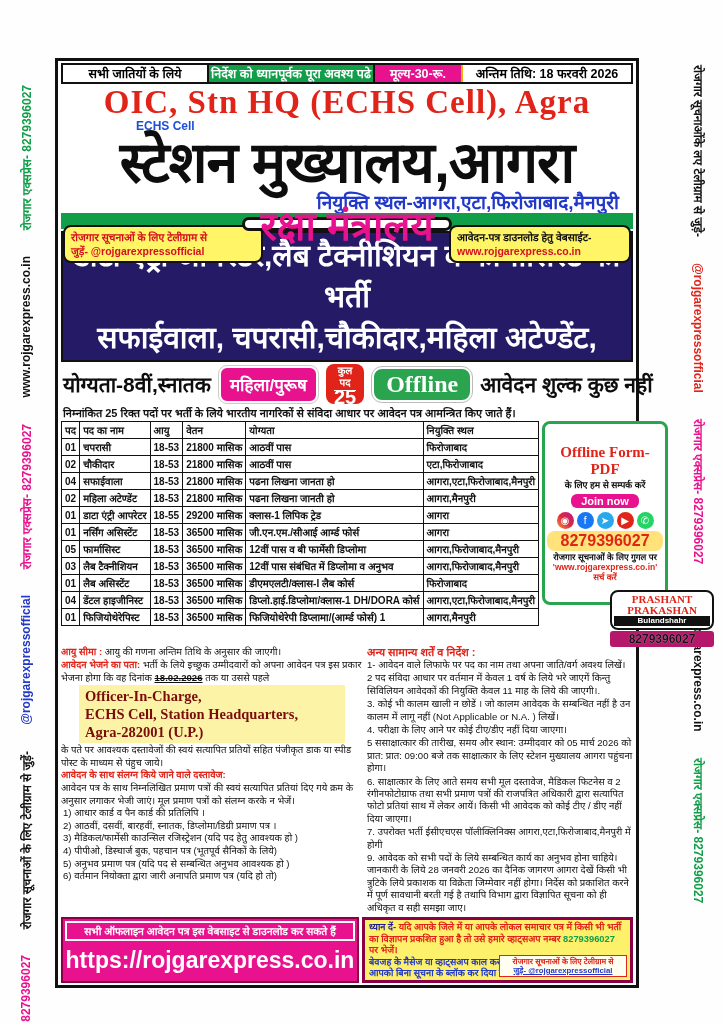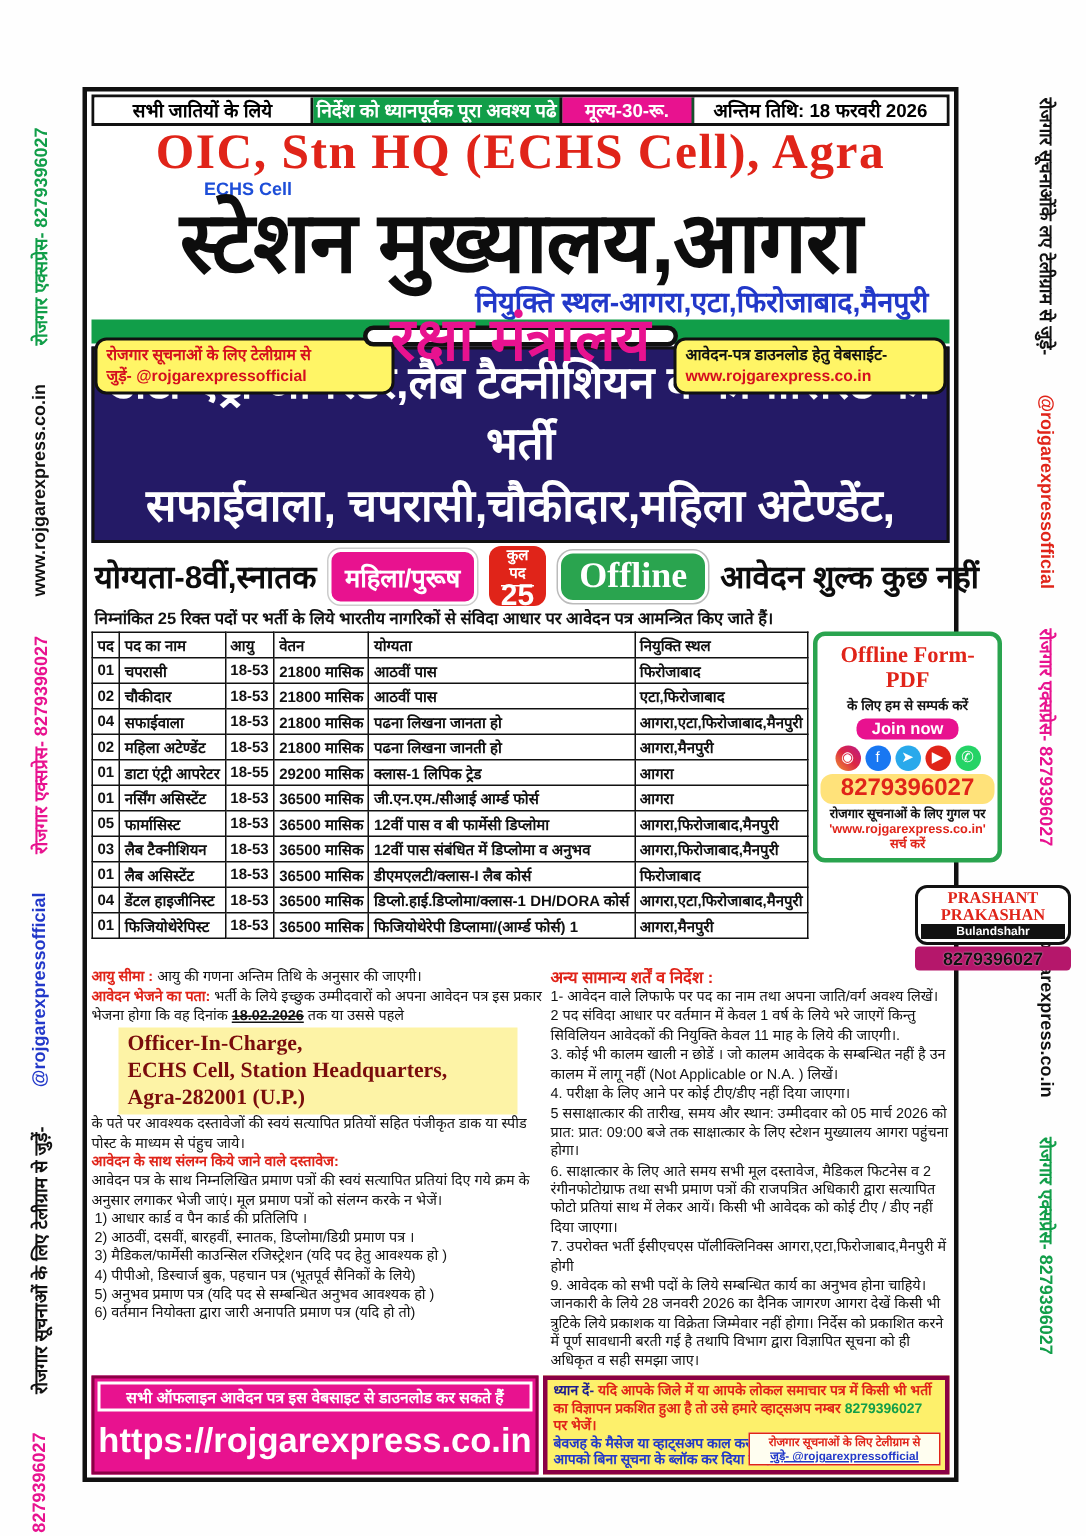--- a/index.html
+++ b/index.html
@@ -13,21 +13,21 @@
   .side-left .vtext { writing-mode:vertical-rl; transform:rotate(180deg); }
   .side-right .vtext { writing-mode:vertical-rl; }
 
   
   .poster { position:absolute; left:55px; top:58px; width:584px; height:930px; background:#ffffff; border:3px solid #111; display:flex; flex-direction:column; padding:2px 3px; }
 
   .hdr-row { display:flex; height:27px; border:2px solid #111; font-weight:bold; font-size:12.5px; text-align:center; }
   .hdr-row > div { display:flex; align-items:center; justify-content:center; padding:0 4px; white-space:nowrap; overflow:hidden; }
   .hdr-cell1 { flex:0 0 146px; background:#fff; border-right:2px solid #111; }
   .hdr-cell2 { flex:1; background:#119e49; color:#fff; border-right:2px solid #111; }
-  .hdr-cell3 { flex:0 0 88px; background:#e8128f; color:#fff; border-right:2px solid #14532d; }
+  .hdr-cell3 { flex:0 0 88px; background:#e8128f; color:#fff; border-right:2px solid #eab308; }
   .hdr-cell4 { flex:0 0 168px; background:#fff; }
 
   .oic { font-family:"Liberation Serif",serif; color:#e02419; font-weight:900; font-size:33px; text-align:center; line-height:36px; letter-spacing:1px; }
   .echs { color:#1d4ed8; font-weight:bold; font-size:12px; padding-left:75px; line-height:13px; }
   .main-title { font-weight:900; font-size:57px; line-height:58px; text-align:center; color:#0d0d0d; letter-spacing:-1px; }
   .posting { color:#2238c9; font-weight:900; font-size:19px; text-align:right; padding-right:14px; line-height:24px; }
 
   .boxes-row { position:relative; height:84px; margin-top:2px; }
   .green-strip { position:absolute; left:0; right:0; bottom:0; height:16px; background:#119e49; }
   .tg-box, .web-box { position:absolute; top:8px; background:#fff566; border:2px solid #111; border-radius:8px; padding:3px 6px; font-size:10.5px; font-weight:bold; line-height:14px; z-index:2; }
@@ -47,21 +47,21 @@
   .offline-pill { background:#2aa44f; color:#fff; font-family:"Liberation Serif",serif; font-weight:900; font-size:24px; border-radius:10px; border:2px solid #fff; outline:1px solid #bbb; padding:2px 12px; }
   .intro { font-size:11px; font-weight:bold; color:#111; line-height:13px; padding:1px 2px; }
 
   .mid-row { display:flex; gap:3px; }
   table.jobs { border-collapse:collapse; width:484px; font-size:10px; font-weight:bold; color:#111; }
   table.jobs td { border:1.5px solid #111; padding:1px 3px; height:14.5px; white-space:nowrap; overflow:hidden; }
   table.jobs .c0 { width:22px; } table.jobs .c1 { width:92px; } table.jobs .c2 { width:34px; }
   table.jobs .c3 { width:72px; } table.jobs .c4 { width:148px; } table.jobs .c5 { width:116px; }
 
   .right-rail { width:126px; display:flex; flex-direction:column; align-items:center; }
-  .offline-box { width:126px; background:#fff; border:3px solid #2aa44f; border-radius:8px; text-align:center; padding:5px 2px; }
+  .offline-box { width:126px; background:#fff; border:3px solid #2aa44f; border-radius:8px; text-align:center; padding:20px 2px; }
   .offline-box .t1 { font-family:"Liberation Serif",serif; color:#e02419; font-weight:900; font-size:15px; }
   .offline-box .t2 { color:#111; font-weight:bold; font-size:9px; }
   .join-pill { display:inline-block; background:#e8128f; color:#fff; font-weight:900; font-size:11px; border-radius:6px; padding:1px 10px; margin:2px 0; }
   .socials { display:flex; justify-content:center; gap:3px; margin:2px 0; }
   .socials span { width:17px; height:17px; border-radius:50%; color:#fff; font-size:10px; line-height:17px; text-align:center; display:inline-block; }
   .ig { background:linear-gradient(45deg,#f09433,#dc2743,#bc1888); }
   .fb { background:#1877f2; } .tg { background:#29a9eb; } .yt { background:#e02419; } .wa { background:#25d366; }
   .phone-strip { background:#ffe27a; border-radius:8px; color:#e02419; font-weight:900; font-size:16px; padding:1px 2px; margin:1px 0; }
   .offline-box .t3 { color:#111; font-weight:bold; font-size:8.5px; line-height:10px; }
   .offline-box .t4 { color:#e02419; font-weight:bold; font-size:8.5px; line-height:10px; }

